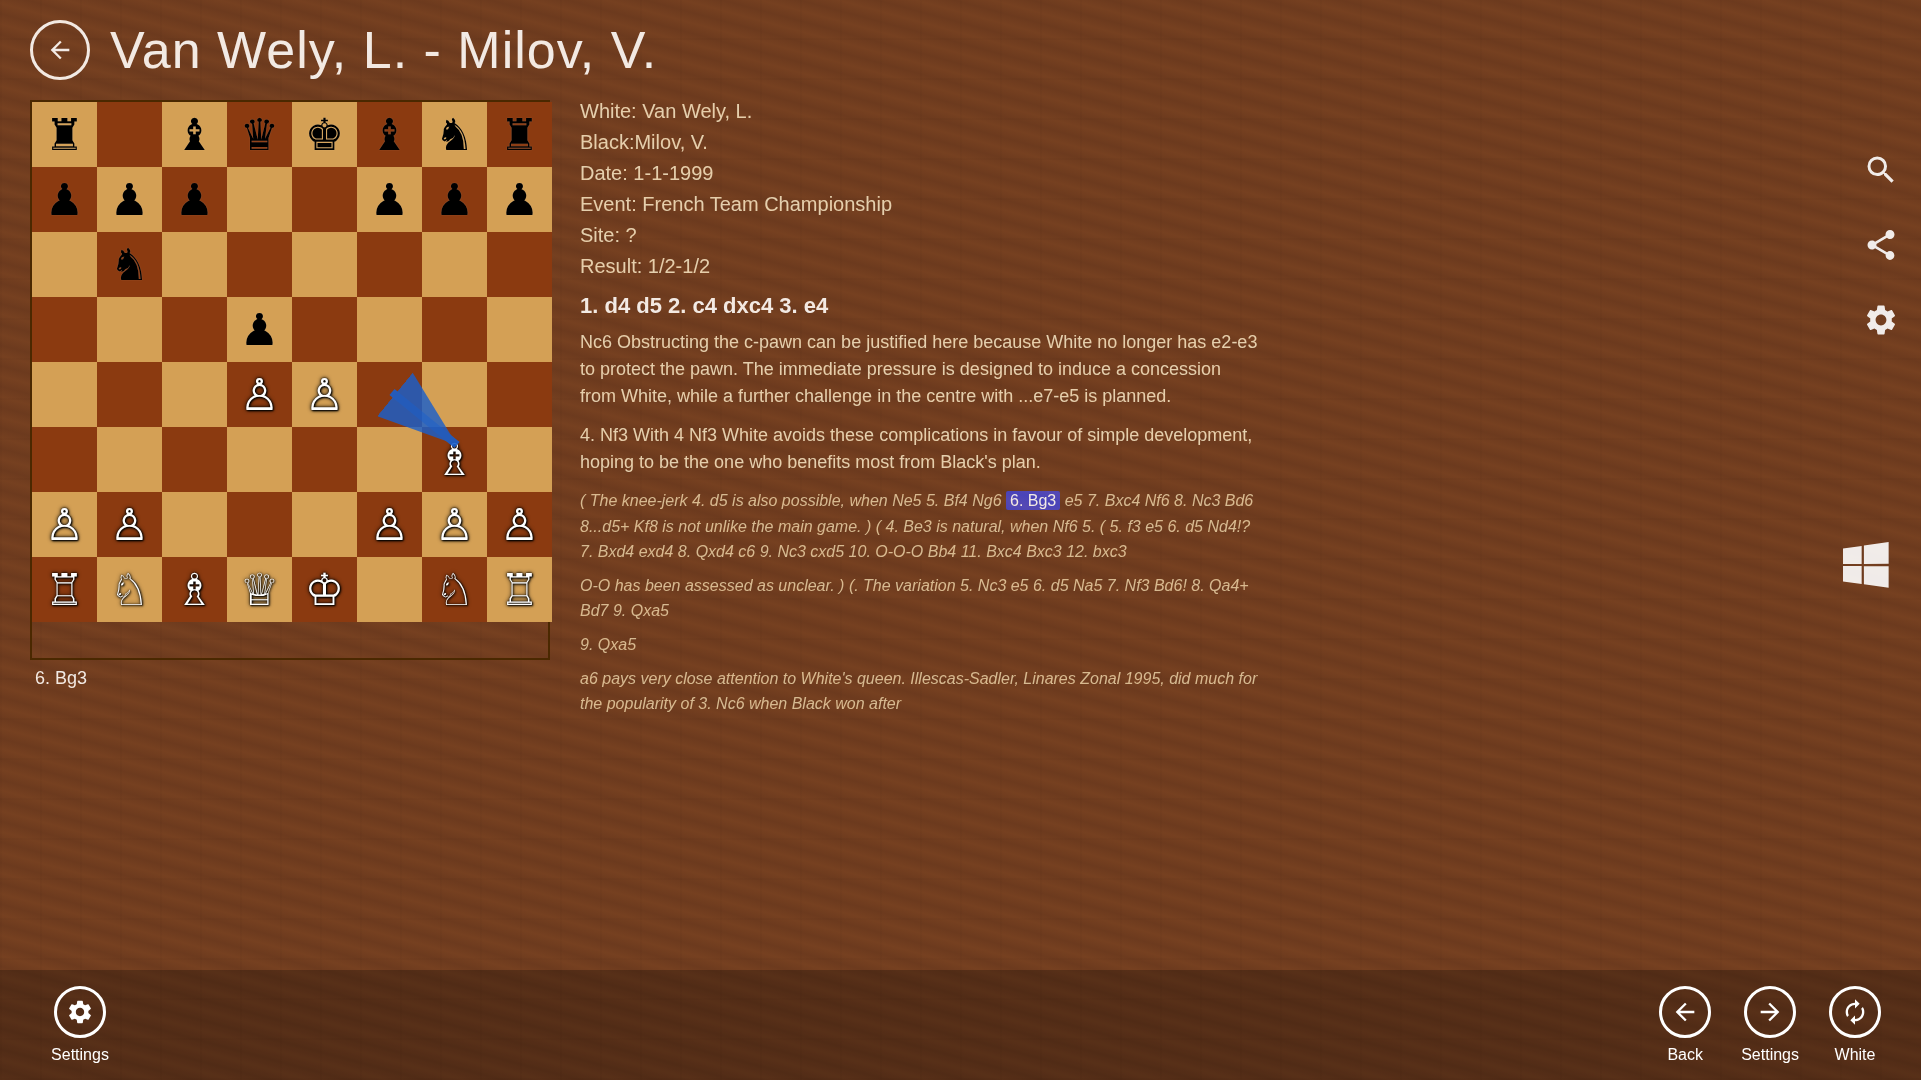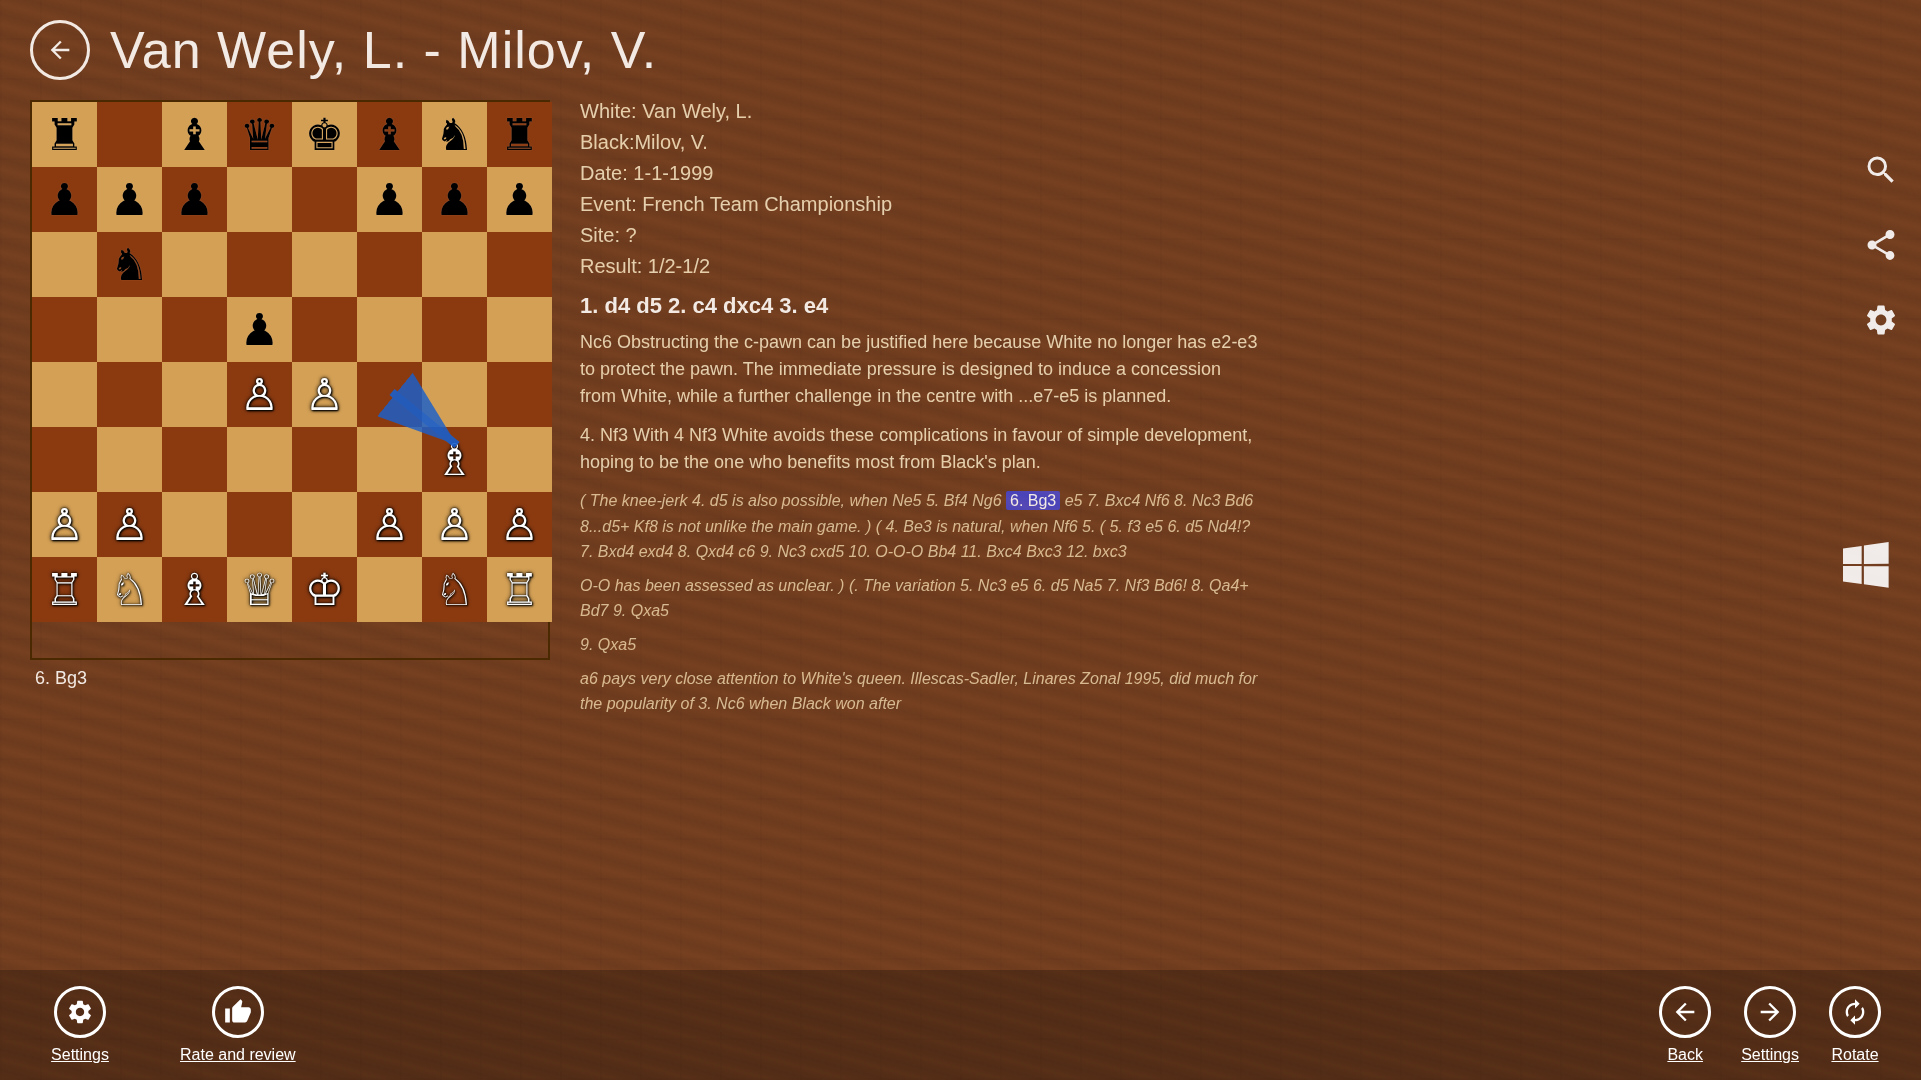--- a/index.html
+++ b/index.html
@@ -224,21 +224,20 @@
     .bottom-bar {
       position: absolute;
       bottom: 0;
       left: 0;
       right: 0;
       height: 110px;
       display: flex;
       align-items: center;
       padding: 0 40px;
       background: rgba(0,0,0,0.25);
-      text-decoration: underline;
     }
 
     .bottom-left {
       display: flex;
       gap: 60px;
       align-items: center;
     }
 
     .bottom-btn {
       display: flex;
@@ -522,28 +521,20 @@
   <div class="bottom-left">
     <div class="bottom-btn">
       <div class="icon-circle">
         <svg viewBox="0 0 24 24">
             <path d="M19.14,12.94c0.04-0.3,0.06-0.61,0.06-0.94c0-0.32-0.02-0.64-0.07-0.94l2.03-1.58c0.18-0.14,0.23-0.41,0.12-0.61 l-1.92-3.32c-0.12-0.22-0.37-0.29-0.59-0.22l-2.39,0.96c-0.5-0.38-1.03-0.7-1.62-0.94L14.4,2.81c-0.04-0.24-0.24-0.41-0.48-0.41 h-3.84c-0.24,0-0.43,0.17-0.47,0.41L9.25,5.35C8.66,5.59,8.12,5.92,7.63,6.29L5.24,5.33c-0.22-0.08-0.47,0-0.59,0.22L2.74,8.87 C2.62,9.08,2.66,9.34,2.86,9.48l2.03,1.58C4.84,11.36,4.8,11.69,4.8,12s0.02,0.64,0.07,0.94l-2.03,1.58 c-0.18,0.14-0.23,0.41-0.12,0.61l1.92,3.32c0.12,0.22,0.37,0.29,0.59,0.22l2.39-0.96c0.5,0.38,1.03,0.7,1.62,0.94l0.36,2.54 c0.05,0.24,0.24,0.41,0.48,0.41h3.84c0.24,0,0.44-0.17,0.47-0.41l0.36-2.54c0.59-0.24,1.13-0.56,1.62-0.94l2.39,0.96 c0.22,0.08,0.47,0,0.59-0.22l1.92-3.32c0.12-0.22,0.07-0.47-0.12-0.61L19.14,12.94z M12,15.6c-1.98,0-3.6-1.62-3.6-3.6 s1.62-3.6,3.6-3.6s3.6,1.62,3.6,3.6S13.98,15.6,12,15.6z"></path>
           </svg>
       </div>
       <span class="btn-label">Settings</span>
     </div>
 
-    <div class="bottom-btn">
-      <div class="icon-circle">
-        <svg viewBox="0 0 24 24">
-            <path d="M1 21h4V9H1v12zm22-11c0-1.1-.9-2-2-2h-6.31l.95-4.57.03-.32c0-.41-.17-.79-.44-1.06L14.17 1 7.59 7.59C7.22 7.95 7 8.45 7 9v10c0 1.1.9 2 2 2h9c.83 0 1.54-.5 1.84-1.22l3.02-7.05c.09-.23.14-.47.14-.73v-2z"></path>
-          </svg>
-      </div>
-      <span class="btn-label">Rate and review</span>
-    </div>
   </div>
 
   <div class="bottom-right">
     <div class="nav-btn">
       <div class="icon-circle">
         <svg viewBox="0 0 24 24">
             <path d="M20 11H7.83l5.59-5.59L12 4l-8 8 8 8 1.41-1.41L7.83 13H20v-2z"></path>
           </svg>
       </div>
       <span class="btn-label">Back</span>
@@ -557,16 +548,16 @@
       </div>
       <span class="btn-label">Settings</span>
     </div>
 
     <div class="nav-btn">
       <div class="icon-circle">
         <svg viewBox="0 0 24 24">
             <path d="M12 6v3l4-4-4-4v3c-4.42 0-8 3.58-8 8 0 1.57.46 3.03 1.24 4.26L6.7 14.8c-.45-.83-.7-1.79-.7-2.8 0-3.31 2.69-6 6-6zm6.76 1.74L17.3 9.2c.44.84.7 1.79.7 2.8 0 3.31-2.69 6-6 6v-3l-4 4 4 4v-3c4.42 0 8-3.58 8-8 0-1.57-.46-3.03-1.24-4.26z"></path>
           </svg>
       </div>
-      <span class="btn-label">Rotate</span>
+      <span class="btn-label">White</span>
     </div>
   </div>
 </div>
 
 </body></html>

